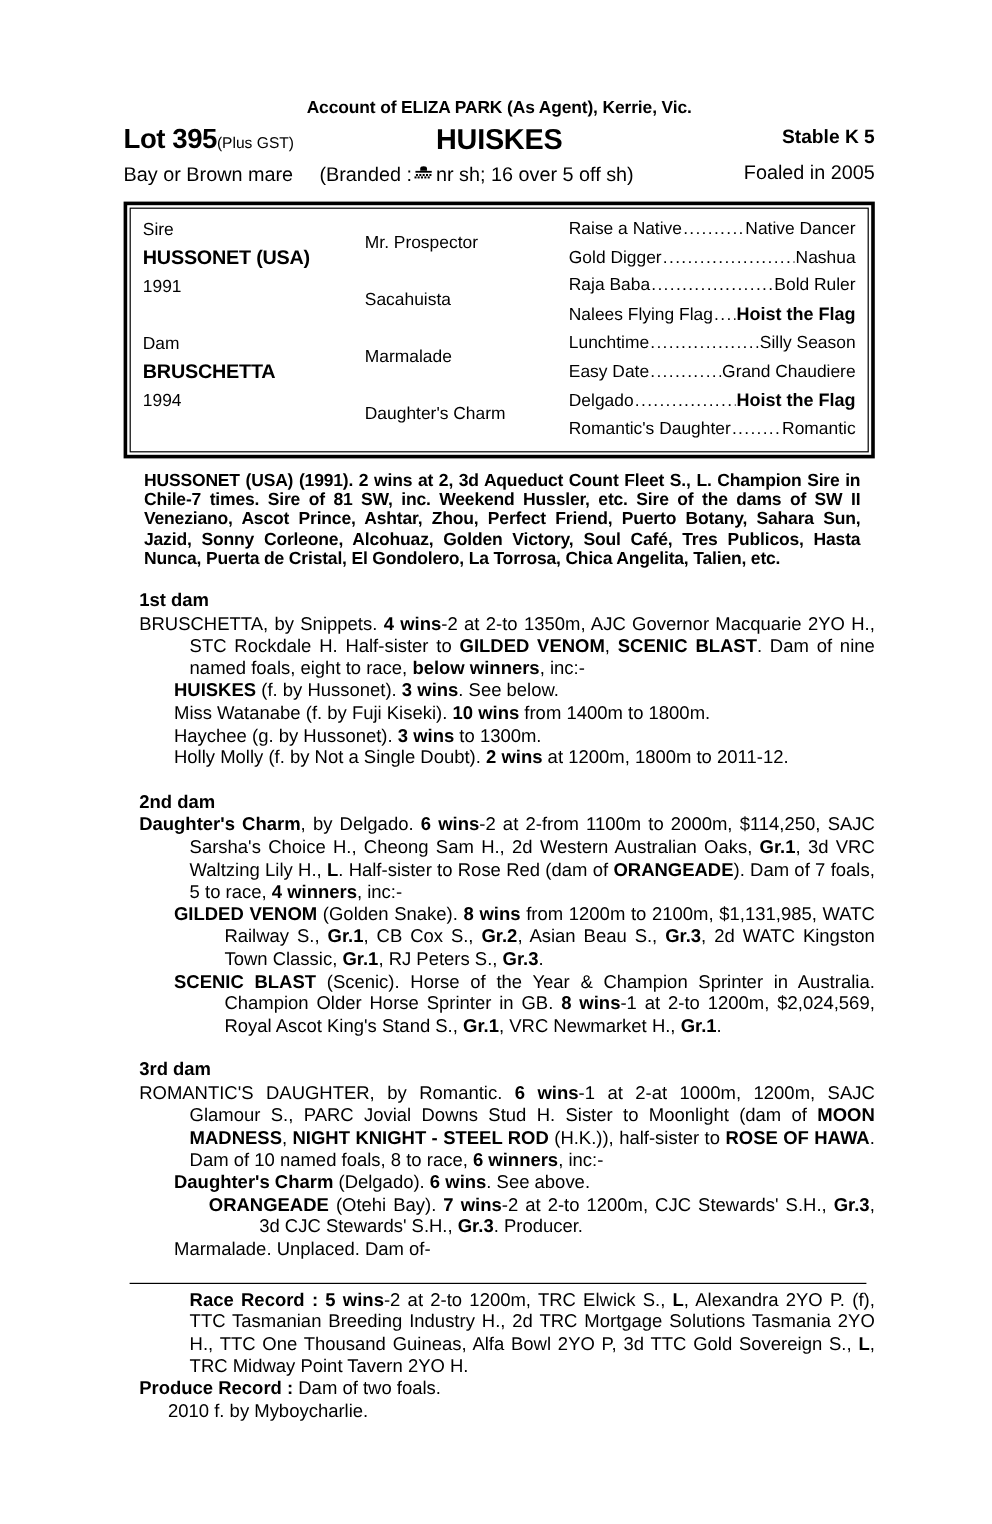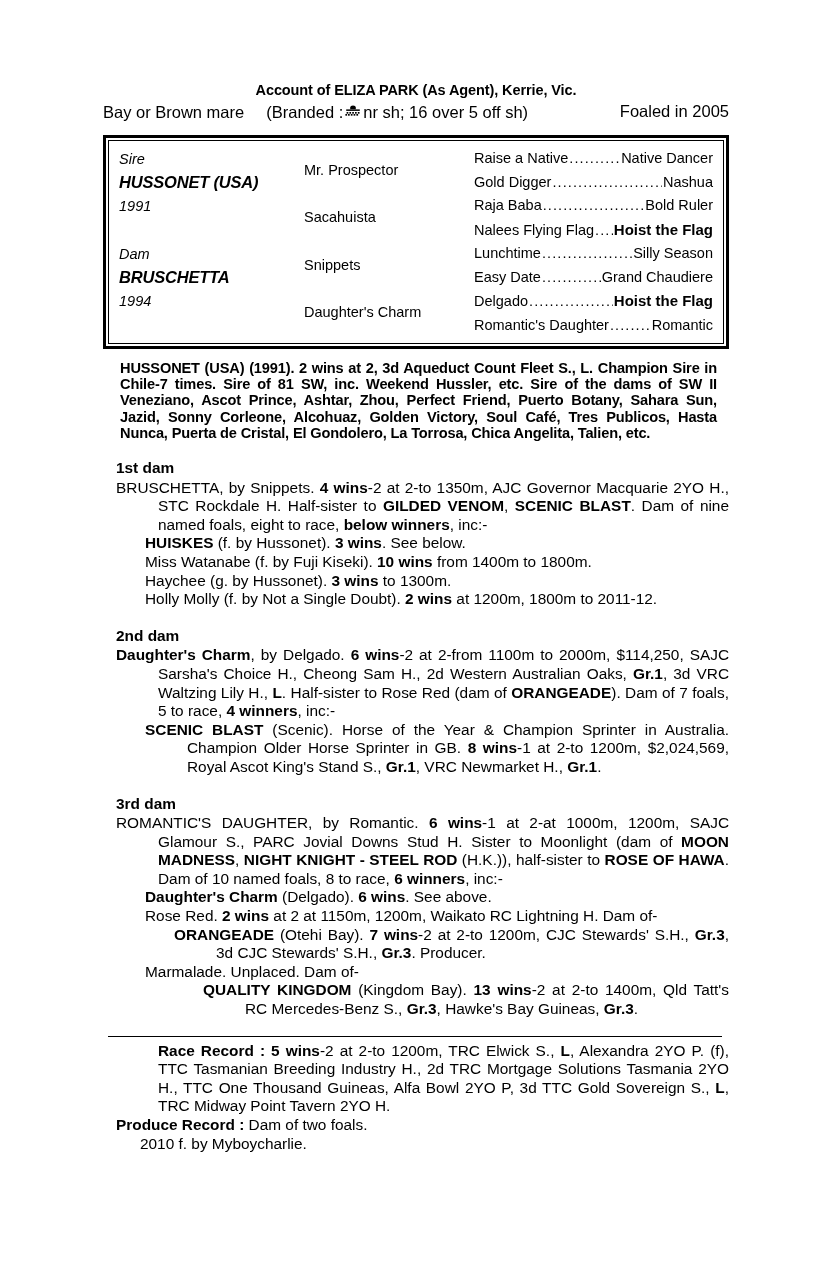--- a/index.html
+++ b/index.html
@@ -108,21 +108,21 @@
   .ped-table {
     width: 100%;
     border-collapse: collapse;
     font-size: 14.5px;
     table-layout: fixed;
   }
   .ped-table td {
     padding: 0;
     vertical-align: middle;
   }
-  .col-a { width: 185px; padding-left: 10px !important; font-style: italic; }
+  .col-a { width: 185px; padding-left: 10px !important; }
   .col-b { width: 170px; }
   .col-c { }
   .ped-row { height: 23.5px; }
   .gp-name { line-height: 23.5px; }
   .sire-label { line-height: 22px; }
   .sire-name { font-weight: bold; font-size: 16.5px; line-height: 23px; letter-spacing: -0.2px; }
   .sire-year { line-height: 22px; }
   .ggp {
     display: flex;
     align-items: baseline;
@@ -196,20 +196,27 @@
   .produce-line { margin-top: 0; }
   .foal-line { margin-left: 24px; }
 </style>
 </head>
 <body>
 
 <div class="page">
 
   <div class="account-line">Account of ELIZA PARK (As Agent), Kerrie, Vic.</div>
 
+  <div class="title-row">
+    <div class="lot">
+      <span>Lot 395</span><span class="gst">(Plus GST)</span>
+    </div>
+    <div class="horse-name">HUISKES</div>
+    <div class="stable">Stable K 5</div>
+  </div>
 
   <div class="desc-row">
     <div class="desc-left">
       <span>Bay or Brown mare</span>
       <span style="display:inline-block;width:22px"></span>
       <span>(Branded :</span>
       <span class="brand-glyph">
         <svg viewBox="0 0 18 16" width="18" height="16" aria-hidden="true">
           <path d="M6.2 5.2 L6.2 3.4 Q6.2 1.6 9 1.6 Q11.8 1.6 11.8 3.4 L11.8 5.2 Z" fill="#000"></path>
           <rect x="2.2" y="5.4" width="13.6" height="1.5" fill="#000"></rect>
@@ -287,21 +294,21 @@
                 <span class="b bold">Hoist the Flag</span>
               </div>
             </td>
           </tr>
 
           <tr class="ped-row">
             <td class="col-a">
                 <div class="sire-label">Dam</div>
               </td>
             <td class="col-b" rowspan="2">
-                <div class="gp-name">Snippets</div>
+                <div class="gp-name">Marmalade</div>
               </td>
             <td class="col-c">
               <div class="ggp">
                 <span class="a">Lunchtime</span>
                 <span class="dots">.....................................................</span>
                 <span class="b">Silly Season</span>
               </div>
             </td>
           </tr>
           <tr class="ped-row">
@@ -356,33 +363,32 @@
         <div class="entry i1"><span class="lead"></span>Miss Watanabe (f. by Fuji Kiseki). <b>10 wins</b> from 1400m to 1800m.</div>
         <div class="entry i1"><span class="lead"></span>Haychee (g. by Hussonet). <b>3 wins</b> to 1300m.</div>
         <div class="entry i1"><span class="lead"></span>Holly Molly (f. by Not a Single Doubt). <b>2 wins</b> at 1200m, 1800m to 2011-12.</div>
       </div>
   </div>
 
   <div class="section">
     <div class="sec-head">2nd dam</div>
     <div>
         <div class="entry i0"><span class="lead"></span><b>Daughter's Charm</b>, by Delgado. <b>6 wins</b>-2 at 2-from 1100m to 2000m, $114,250, SAJC Sarsha's Choice H., Cheong Sam H., 2d Western Australian Oaks, <b>Gr.1</b>, 3d VRC Waltzing Lily H., <b>L</b>. Half-sister to Rose Red (dam of <b>ORANGEADE</b>). Dam of 7 foals, 5 to race, <b>4 winners</b>, inc:-</div>
+        <div class="entry i1"><span class="lead"></span><b>GILDED VENOM</b> (Golden Snake). <b>8 wins</b> from 1200m to 2100m, $1,131,985, WATC Railway S., <b>Gr.1</b>, CB Cox S., <b>Gr.2</b>, Asian Beau S., <b>Gr.3</b>, 2d WATC Kingston Town Classic, <b>Gr.1</b>, RJ Peters S., <b>Gr.3</b>.</div>
         <div class="entry i1"><span class="lead"></span><b>SCENIC BLAST</b> (Scenic). Horse of the Year &amp; Champion Sprinter in Australia. Champion Older Horse Sprinter in GB. <b>8 wins</b>-1 at 2-to 1200m, $2,024,569, Royal Ascot King's Stand S., <b>Gr.1</b>, VRC Newmarket H., <b>Gr.1</b>.</div>
       </div>
   </div>
 
   <div class="section">
     <div class="sec-head">3rd dam</div>
     <div>
         <div class="entry i0"><span class="lead"></span>ROMANTIC'S DAUGHTER, by Romantic. <b>6 wins</b>-1 at 2-at 1000m, 1200m, SAJC Glamour S., PARC Jovial Downs Stud H. Sister to Moonlight (dam of <b>MOON MADNESS</b>, <b>NIGHT KNIGHT - STEEL ROD</b> (H.K.)), half-sister to <b>ROSE OF HAWA</b>. Dam of 10 named foals, 8 to race, <b>6 winners</b>, inc:-</div>
         <div class="entry i1"><span class="lead"></span><b>Daughter's Charm</b> (Delgado). <b>6 wins</b>. See above.</div>
-        <div class="entry i1"><span class="lead"></span>Rose Red. <b>2 wins</b> at 2 at 1150m, 1200m, Waikato RC Lightning H. Dam of-</div>
         <div class="entry i2"><span class="lead"></span><b>ORANGEADE</b> (Otehi Bay). <b>7 wins</b>-2 at 2-to 1200m, CJC Stewards' S.H., <b>Gr.3</b>, 3d CJC Stewards' S.H., <b>Gr.3</b>. Producer.</div>
         <div class="entry i1"><span class="lead"></span>Marmalade. Unplaced. Dam of-</div>
-        <div class="entry i3"><span class="lead"></span><b>QUALITY KINGDOM</b> (Kingdom Bay). <b>13 wins</b>-2 at 2-to 1400m, Qld Tatt's RC Mercedes-Benz S., <b>Gr.3</b>, Hawke's Bay Guineas, <b>Gr.3</b>.</div>
       </div>
   </div>
 
   <hr class="rule">
   <div class="records">
     <div class="rec-block"><b>Race Record : 5 wins</b>-2 at 2-to 1200m, TRC Elwick S., <b>L</b>, Alexandra 2YO P. (f), TTC Tasmanian Breeding Industry H., 2d TRC Mortgage Solutions Tasmania 2YO H., TTC One Thousand Guineas, Alfa Bowl 2YO P, 3d TTC Gold Sovereign S., <b>L</b>, TRC Midway Point Tavern 2YO H.</div>
     <div class="produce-line"><b>Produce Record :</b> Dam of two foals.</div>
     <div>
         <div class="foal-line">2010 f. by Myboycharlie.</div>
       </div>

